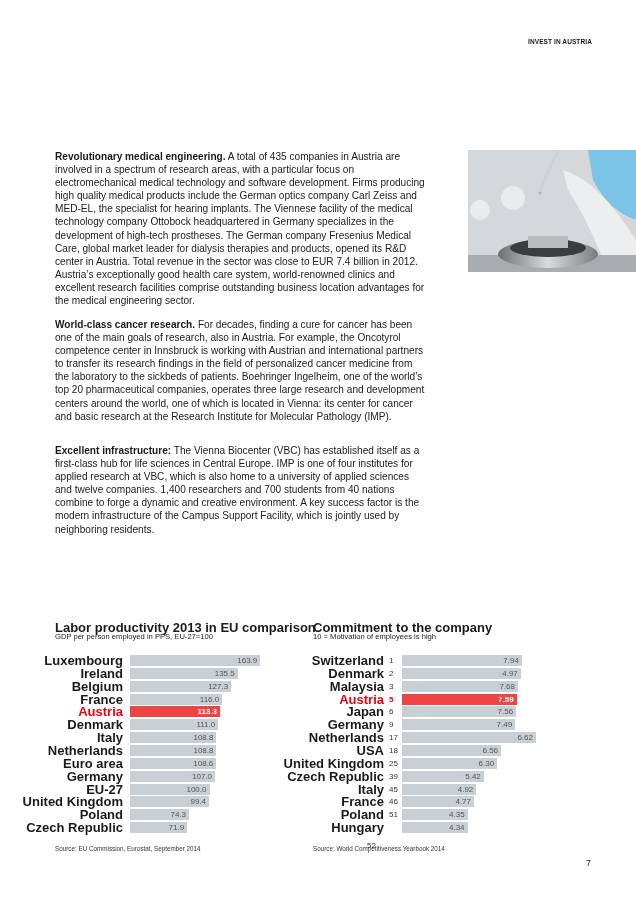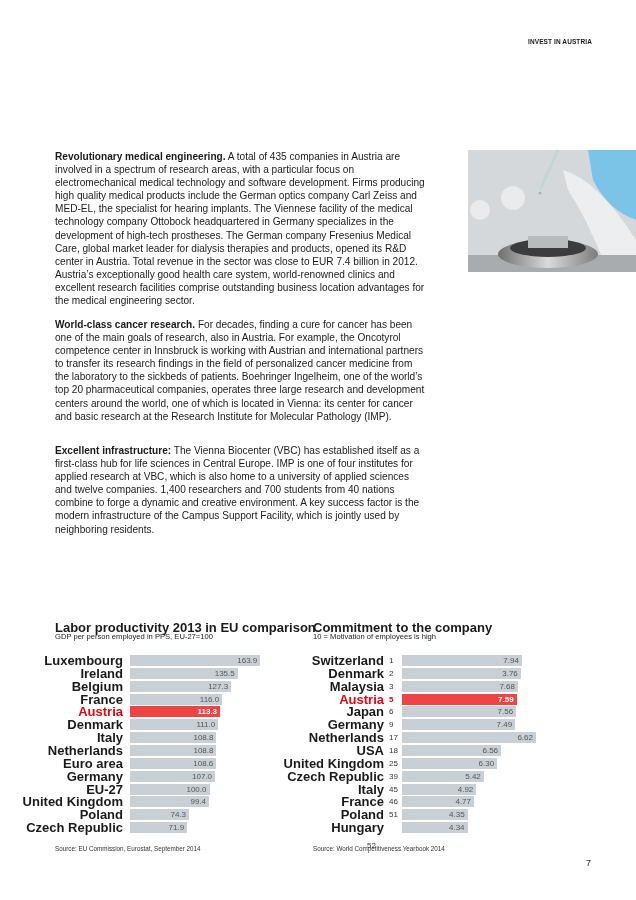--- a/index.html
+++ b/index.html
@@ -160,21 +160,21 @@
   </div>
 <span class="rank" style="left: 389px; top: 655px;">1</span>
 <div class="bar" style="left: 402px; top: 655px; width: 119.894px;">
     <span class="val">7.94</span>
   </div>
 <div class="row" style="left: 300px; top: 667.85px; width: 84px;">
     <span class="label">Denmark</span>
   </div>
 <span class="rank" style="left: 389px; top: 667.85px;">2</span>
 <div class="bar" style="left: 402px; top: 667.85px; width: 118.837px;">
-    <span class="val">3.76</span>
+    <span class="val">4.97</span>
   </div>
 <div class="row" style="left: 300px; top: 680.7px; width: 84px;">
     <span class="label">Malaysia</span>
   </div>
 <span class="rank" style="left: 389px; top: 680.7px;">3</span>
 <div class="bar" style="left: 402px; top: 680.7px; width: 115.968px;">
     <span class="val">7.68</span>
   </div>
 <div class="row hl" style="left: 300px; top: 693.55px; width: 84px;">
     <span class="label">Austria</span>

